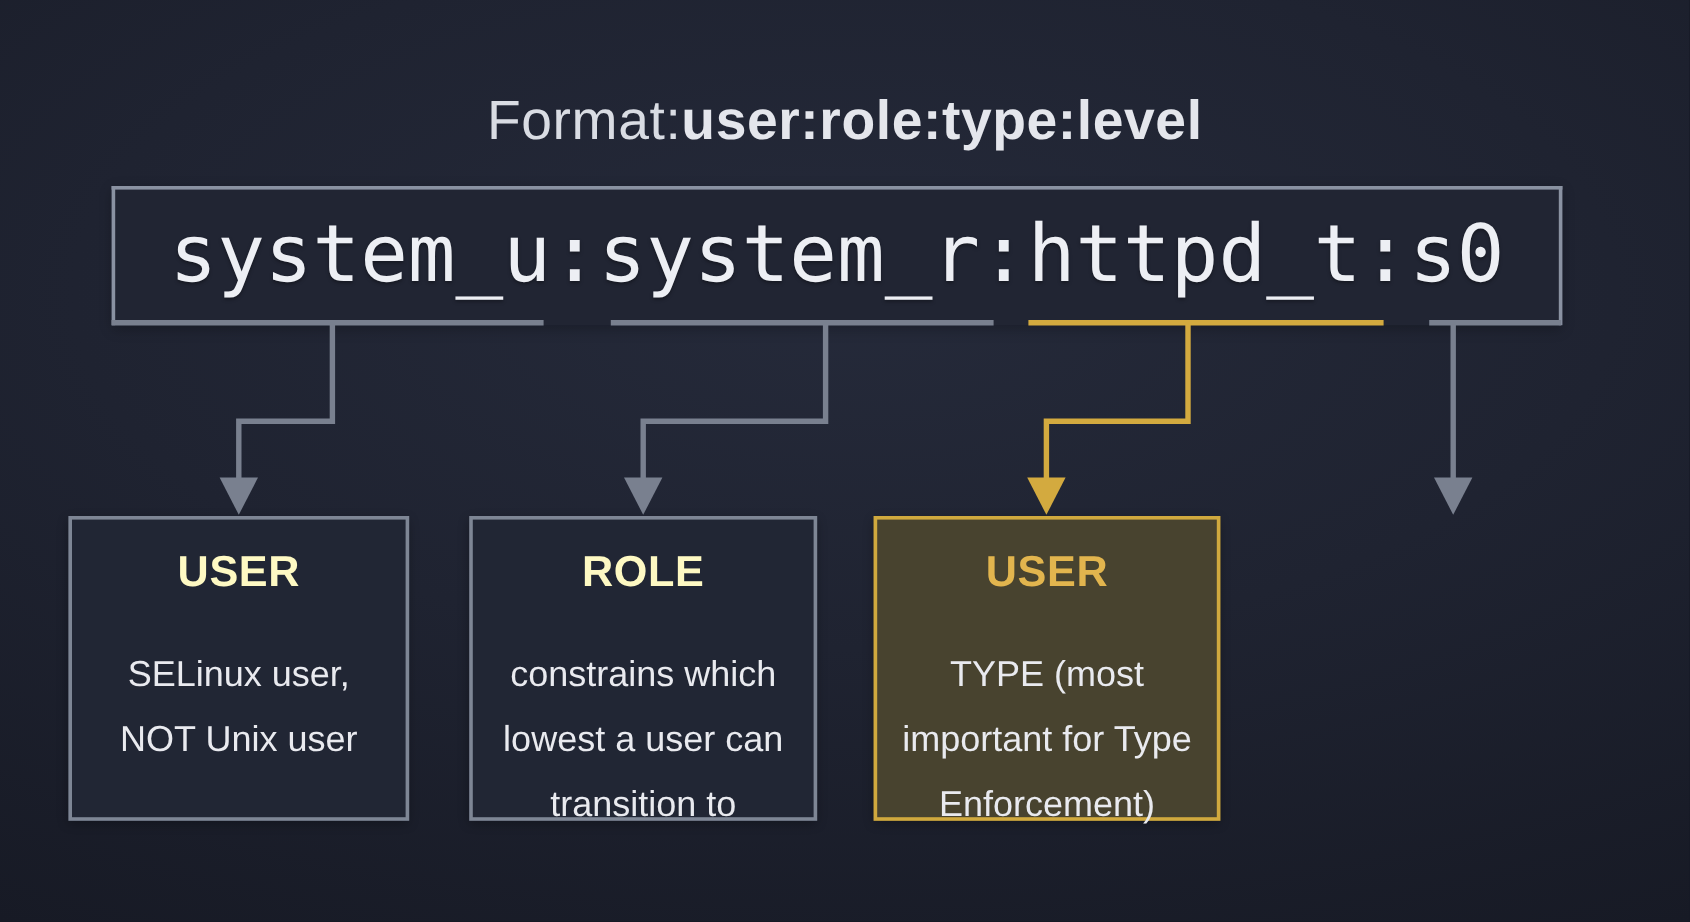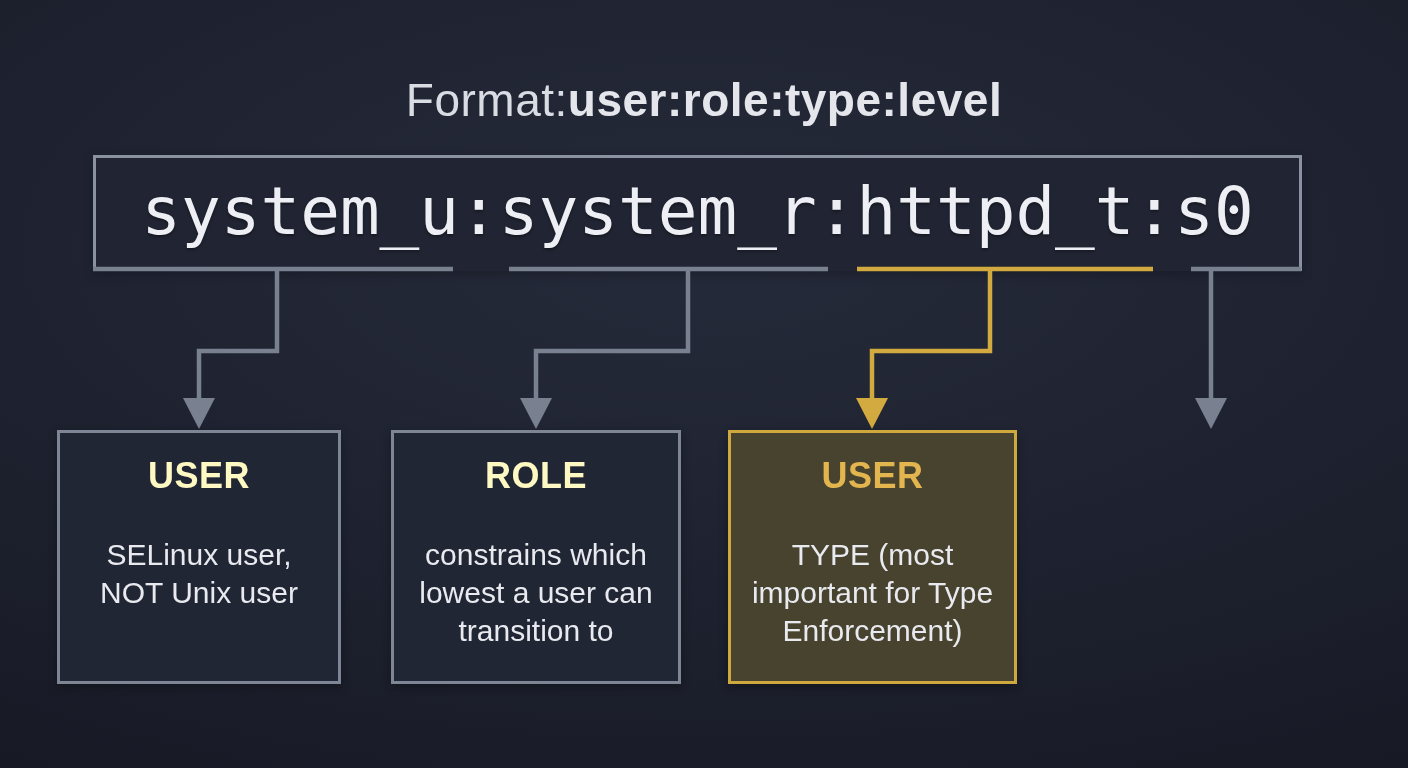--- a/index.html
+++ b/index.html
@@ -94,21 +94,21 @@
     letter-spacing: 0.5px;
   }
   .seg-box.gold .seg-heading { color: #e2b54e; }
   .seg-box .seg-body {
     position: absolute;
     top: 103px;
     left: 0;
     width: 100%;
     text-align: center;
     font-size: 30px;
-    line-height: 38px;
+    line-height: 54px;
     color: #e9eaef;
     white-space: pre-line;
   }
 
   .box-user { left: 57px;   width: 284px; }
   .box-role { left: 391px;  width: 290px; }
   .box-type { left: 728px;  width: 289px; }
   .box-mls  { left: 1066px; width: 289px; }
 </style>
 </head>

